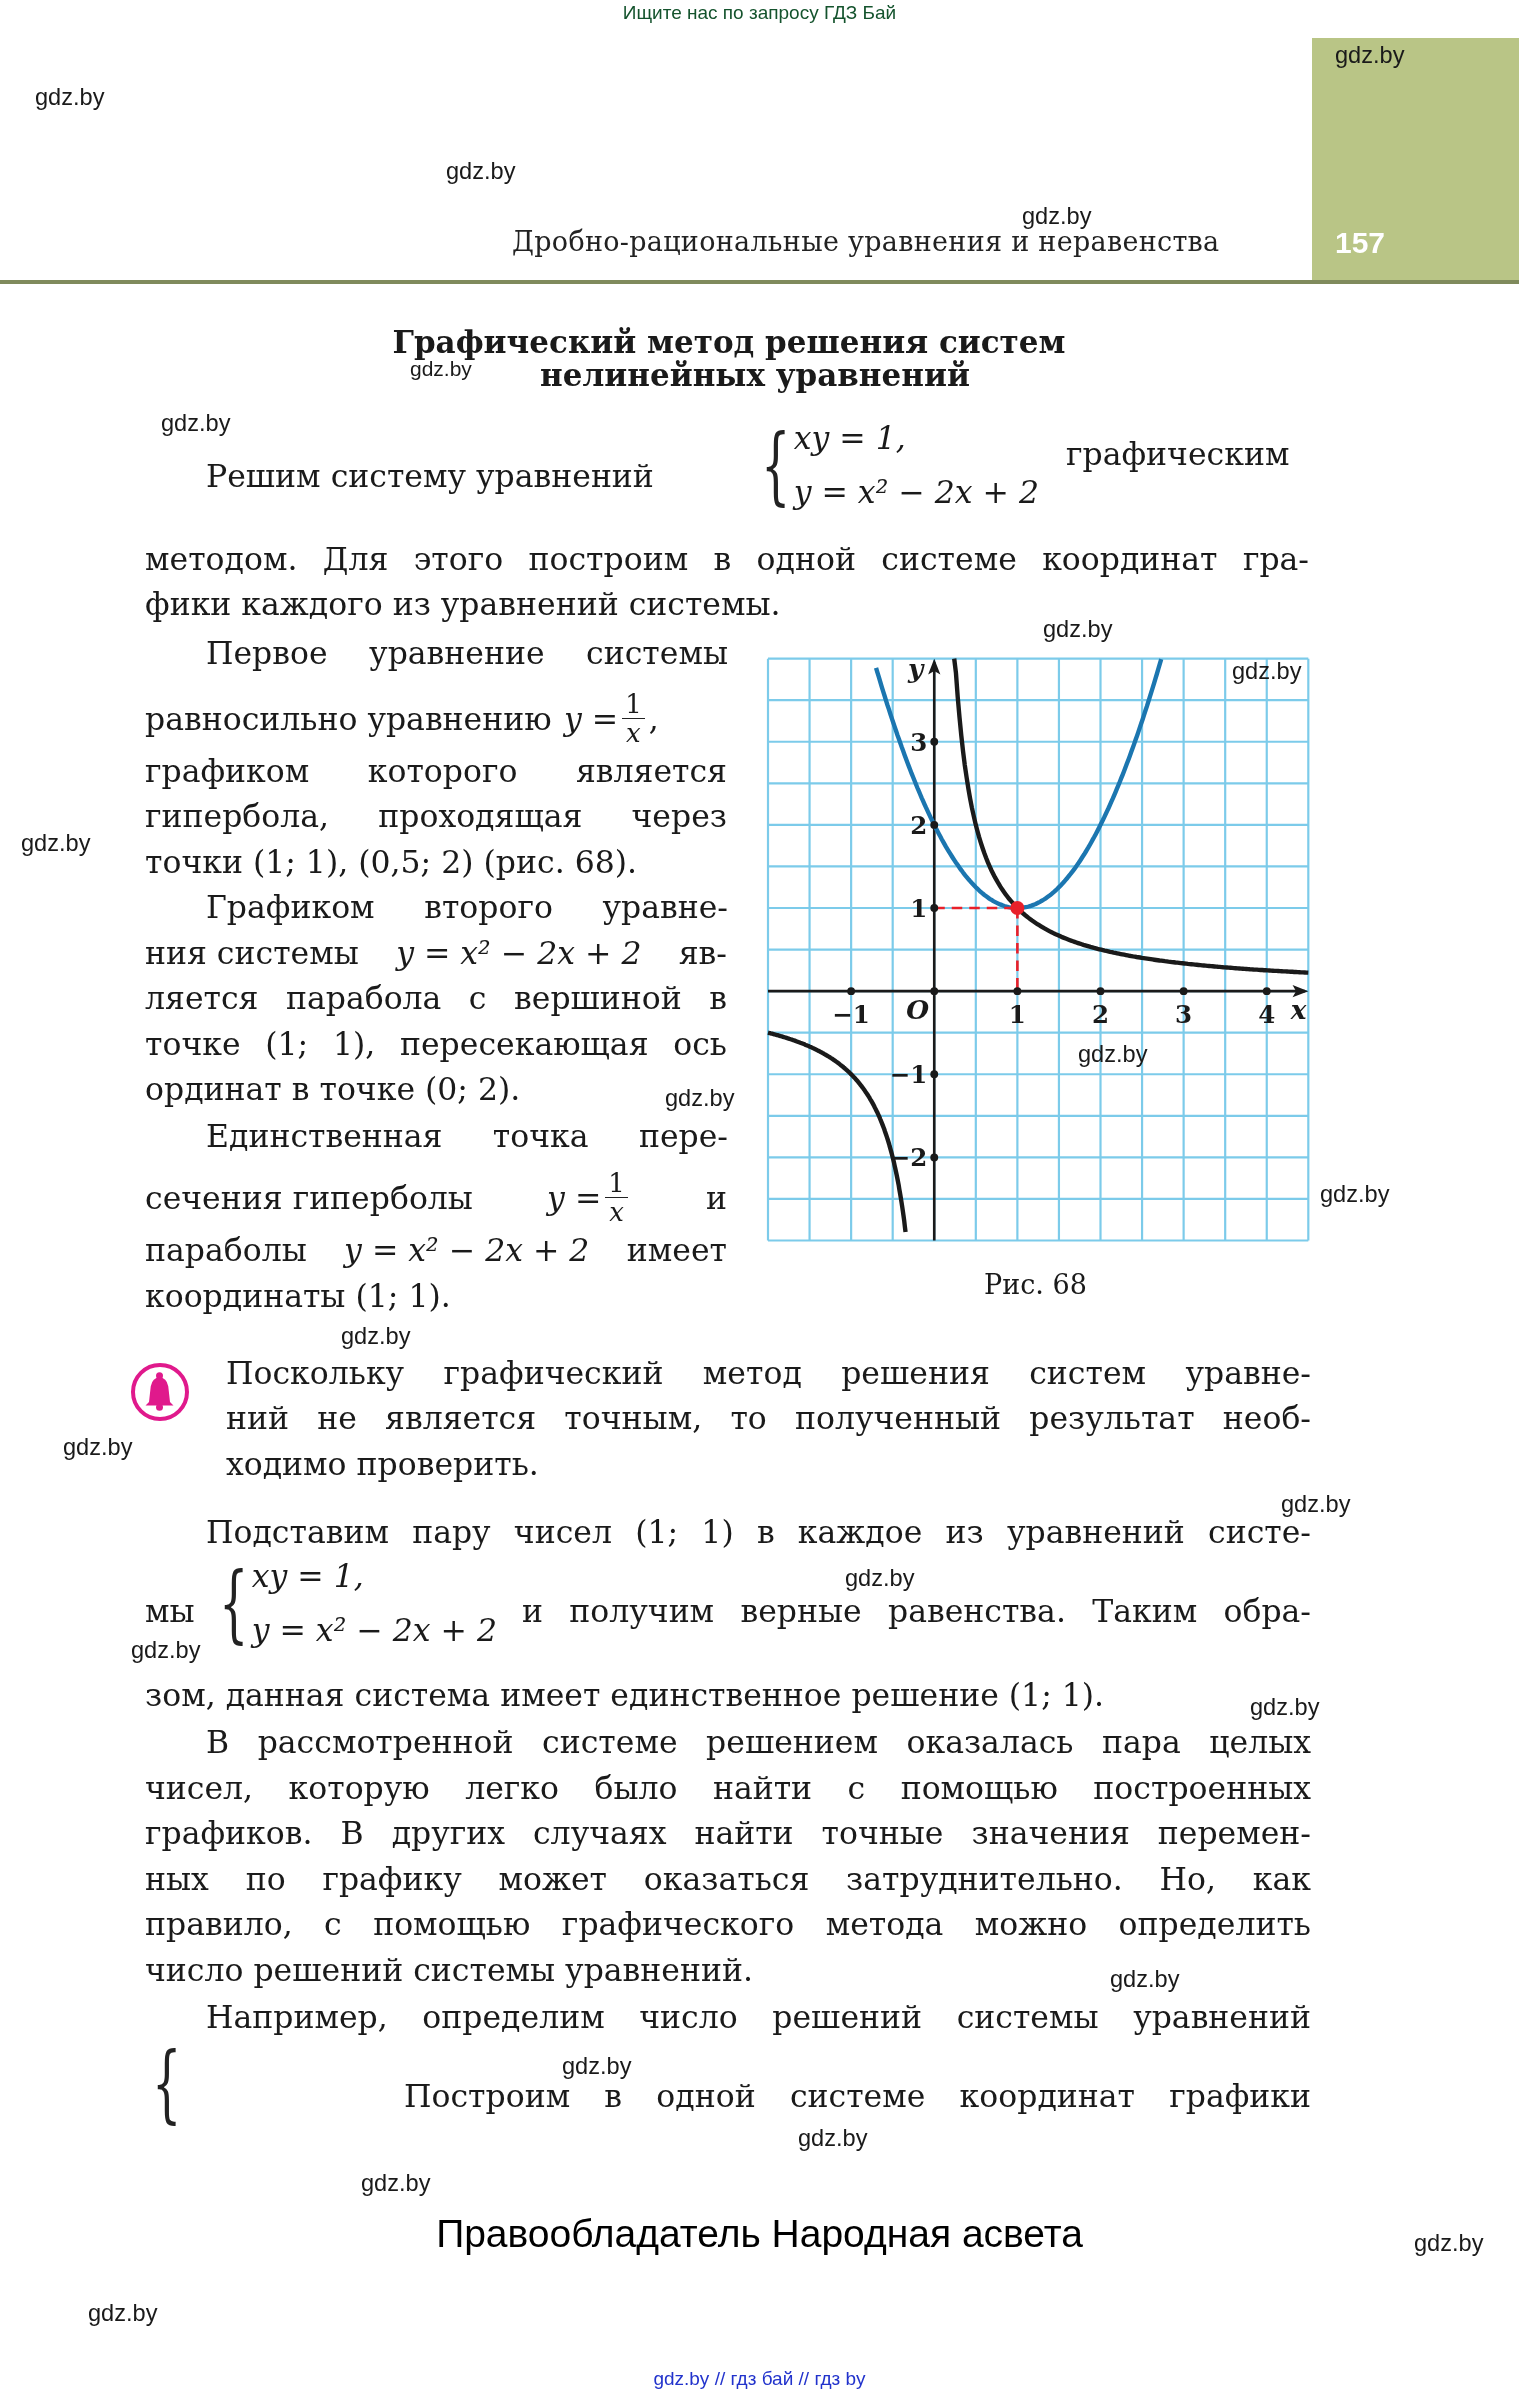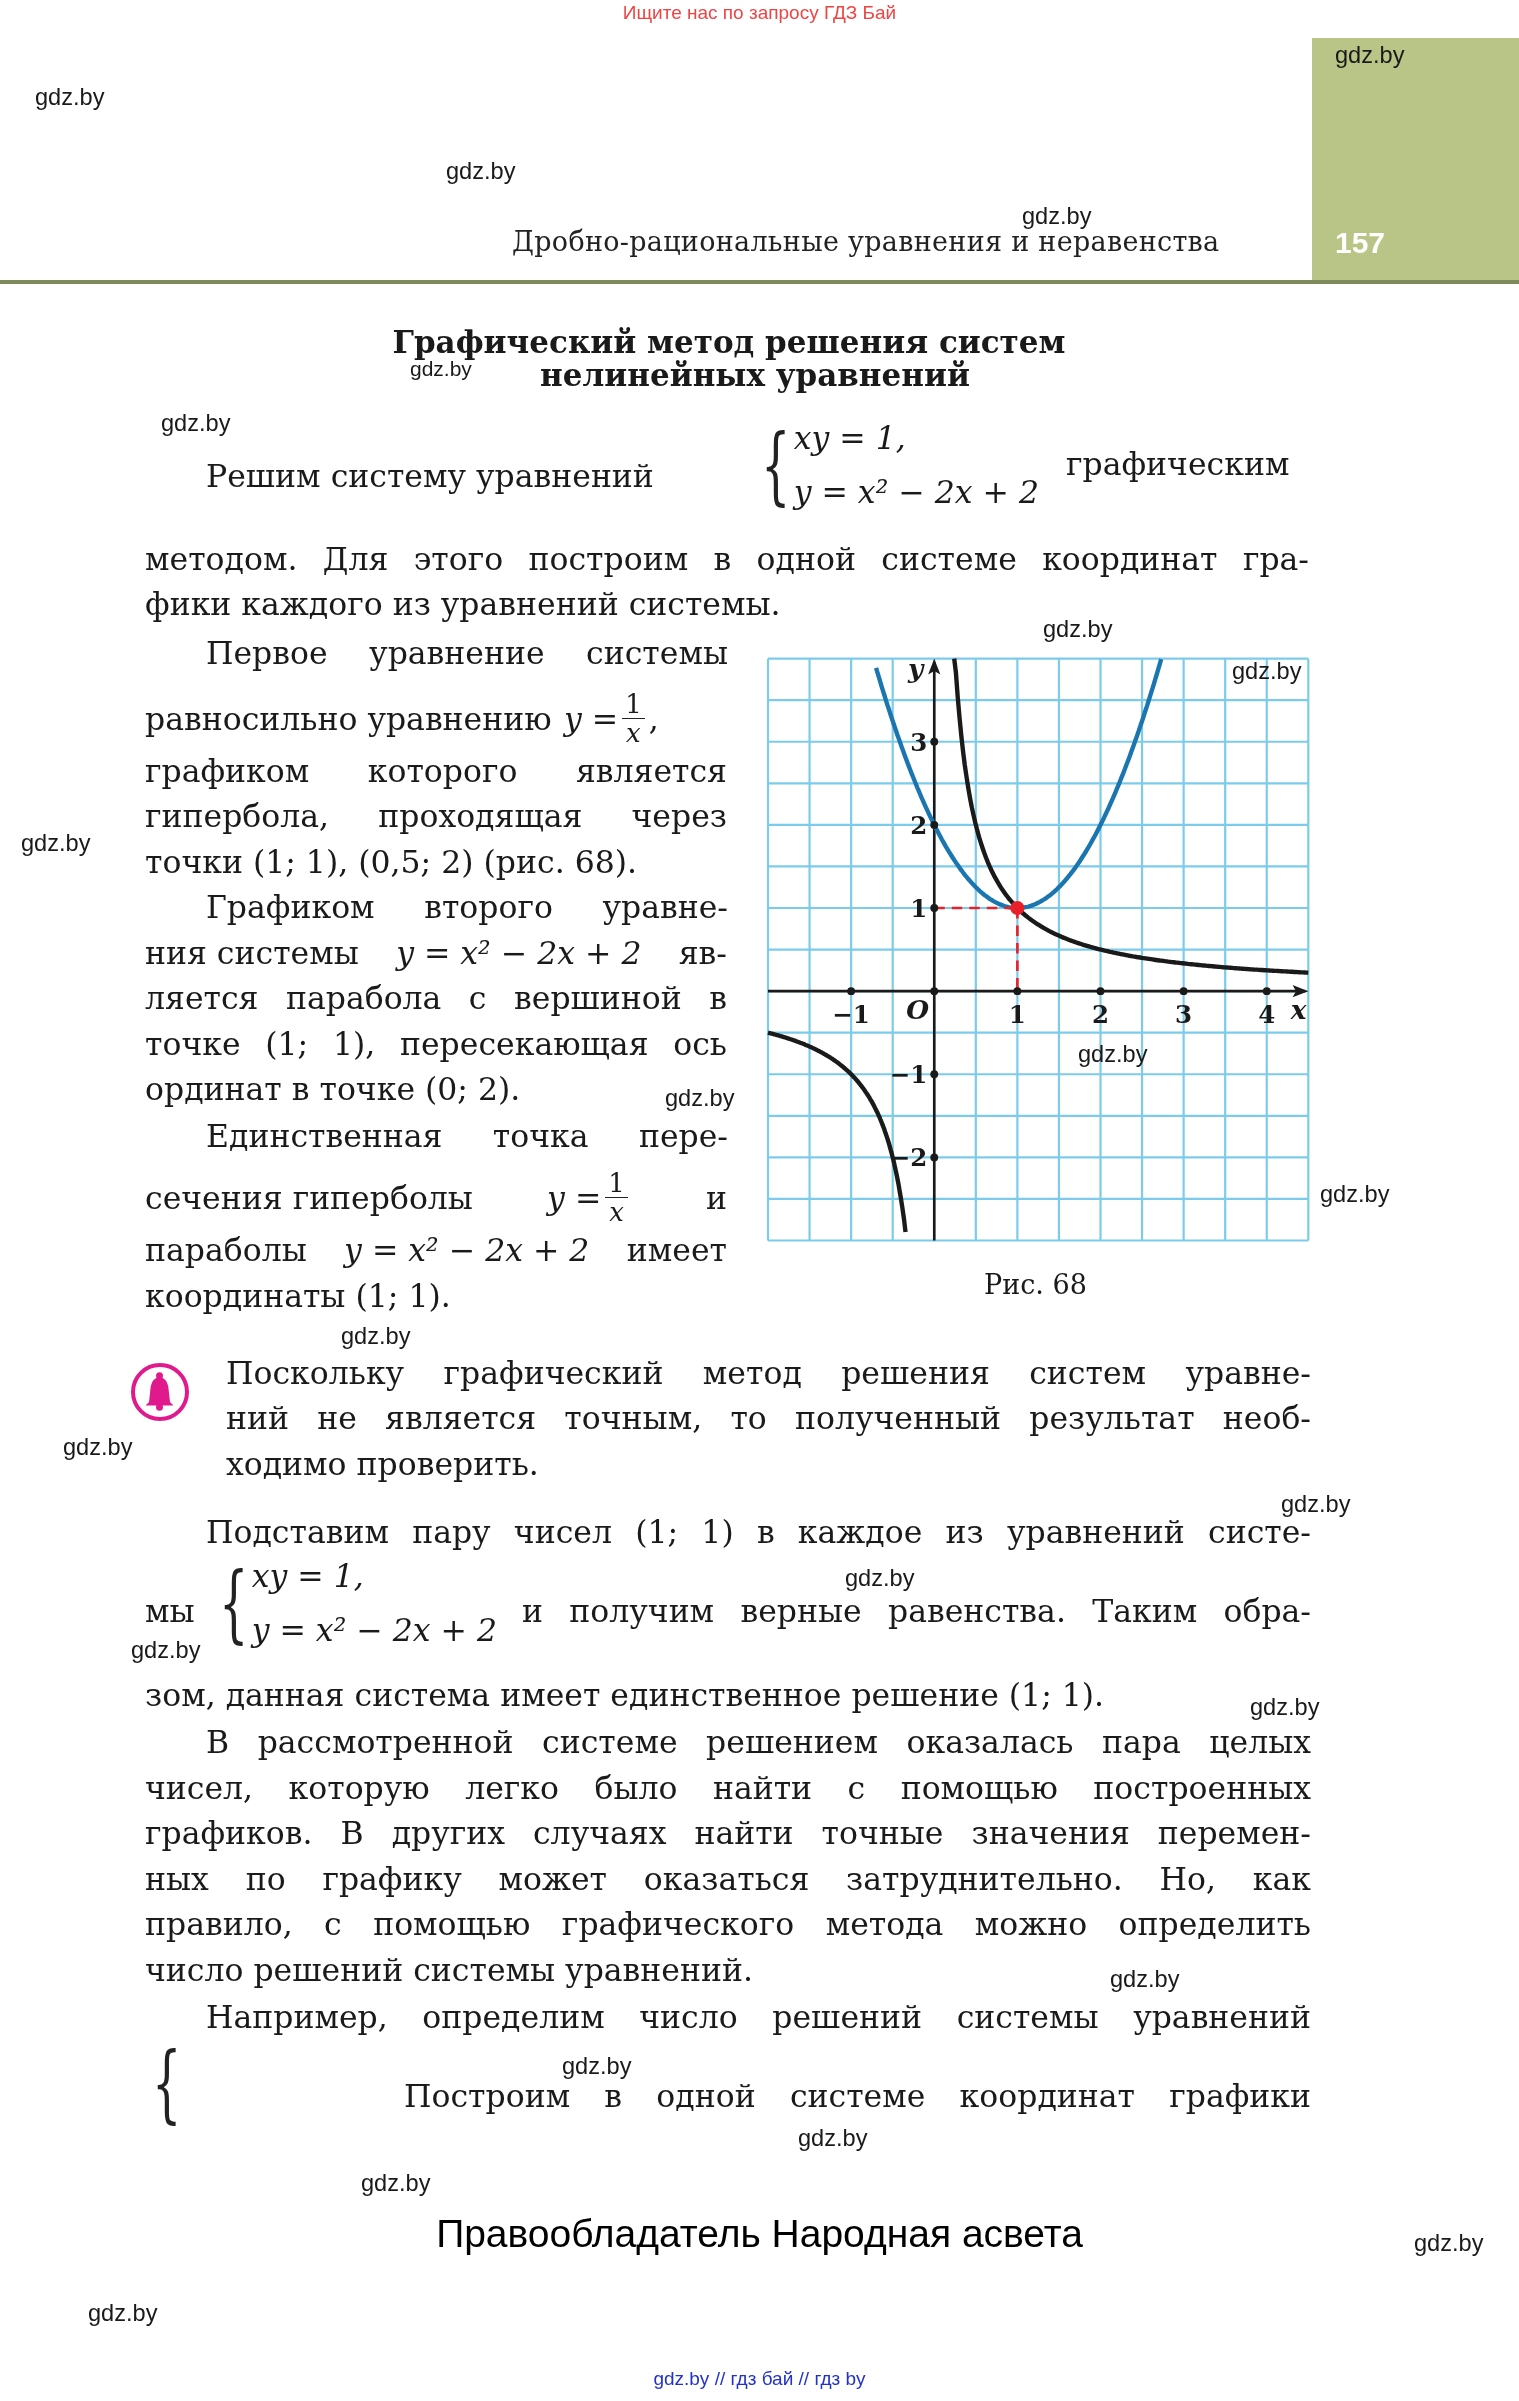--- a/index.html
+++ b/index.html
@@ -1,20 +1,20 @@
 <!DOCTYPE html>
 <html style="font-size:14px"><head>
 <meta charset="utf-8">
 <style>
   html, body { margin:0; padding:0; background:#ffffff; }
   body { width:1519px; height:2401px; position:relative; overflow:hidden;
          font-family:"DejaVu Serif", "Liberation Serif", serif; color:#1a1a1a; }
   .wm { position:absolute; font-family:"Liberation Sans", sans-serif; font-size:23.6px; color:#1a1a1a; }
   .top-banner { position:absolute; left:0; width:1519px; top:1.8px; text-align:center;
-                font-family:"Liberation Sans", sans-serif; font-size:19px; color:#ef4444; }
+                font-family:"Liberation Sans", sans-serif; font-size:19px; color:#14532d; }
   .page-block { position:absolute; left:1312px; top:38px; width:207px; height:242px; background:#b9c586; }
   .page-num { position:absolute; left:1335px; top:226px; font-family:"Liberation Sans", sans-serif;
               font-weight:bold; font-size:30px; color:#ffffff; }
   .rule { position:absolute; left:0; top:280px; width:1519px; height:4.4px; background:#7f8a5c; }
   .running-head { position:absolute; left:512px; top:226px; font-size:27px; color:#222; letter-spacing:0.3px; }
   .h-title { position:absolute; left:0; width:1458px; text-align:center; font-weight:bold; font-size:31px; }
   .line { position:absolute; font-size:31.5px; white-space:nowrap; }
   .m { font-family:"DejaVu Serif", serif; font-style:italic; }
   .frac { display:inline-flex; flex-direction:column; align-items:center; vertical-align:middle; font-size:26px; line-height:28px; margin:0 3.5px; }
   .frac .num { border-bottom:1.8px solid #222; padding:0 3.5px; font-style:normal; }
@@ -44,21 +44,21 @@
 <div class="h-title" style="top:357px; left:26px;">нелинейных уравнений</div>
 
 <div class="line" style="left:206px; top:458px;">Решим систему уравнений</div>
 <div class="sys" style="left:749px; top:420px;">
   <span class="brace">{</span>
   <div class="sys-lines">
     <span class="m" style="margin-bottom:17.5px;">xy = 1,</span>
     <span class="m">y = x² − 2x + 2</span>
   </div>
 </div>
-<div class="line" style="left:1066px; top:446px;">графическим</div>
+<div class="line" style="left:1066px; top:436px;">графическим</div>
 <div class="line" style="left:145px; top:541px; width:1164px; text-align:justify; text-align-last:justify;">методом. Для этого построим в одной системе координат гра-</div>
 <div class="line" style="left:145px; top:586px;">фики каждого из уравнений системы.</div>
 
 <div class="line" style="left:206px; top:635px; width:522px; text-align:justify; text-align-last:justify;">Первое уравнение системы</div>
 <div class="line" style="left:145px; top:690px; display:flex; align-items:center;">
   <span>равносильно уравнению</span>
   <span class="m" style="margin-left:12.3px;">y =</span>
   <span class="frac m">
     <span class="num">1</span>
     <span>x</span>

